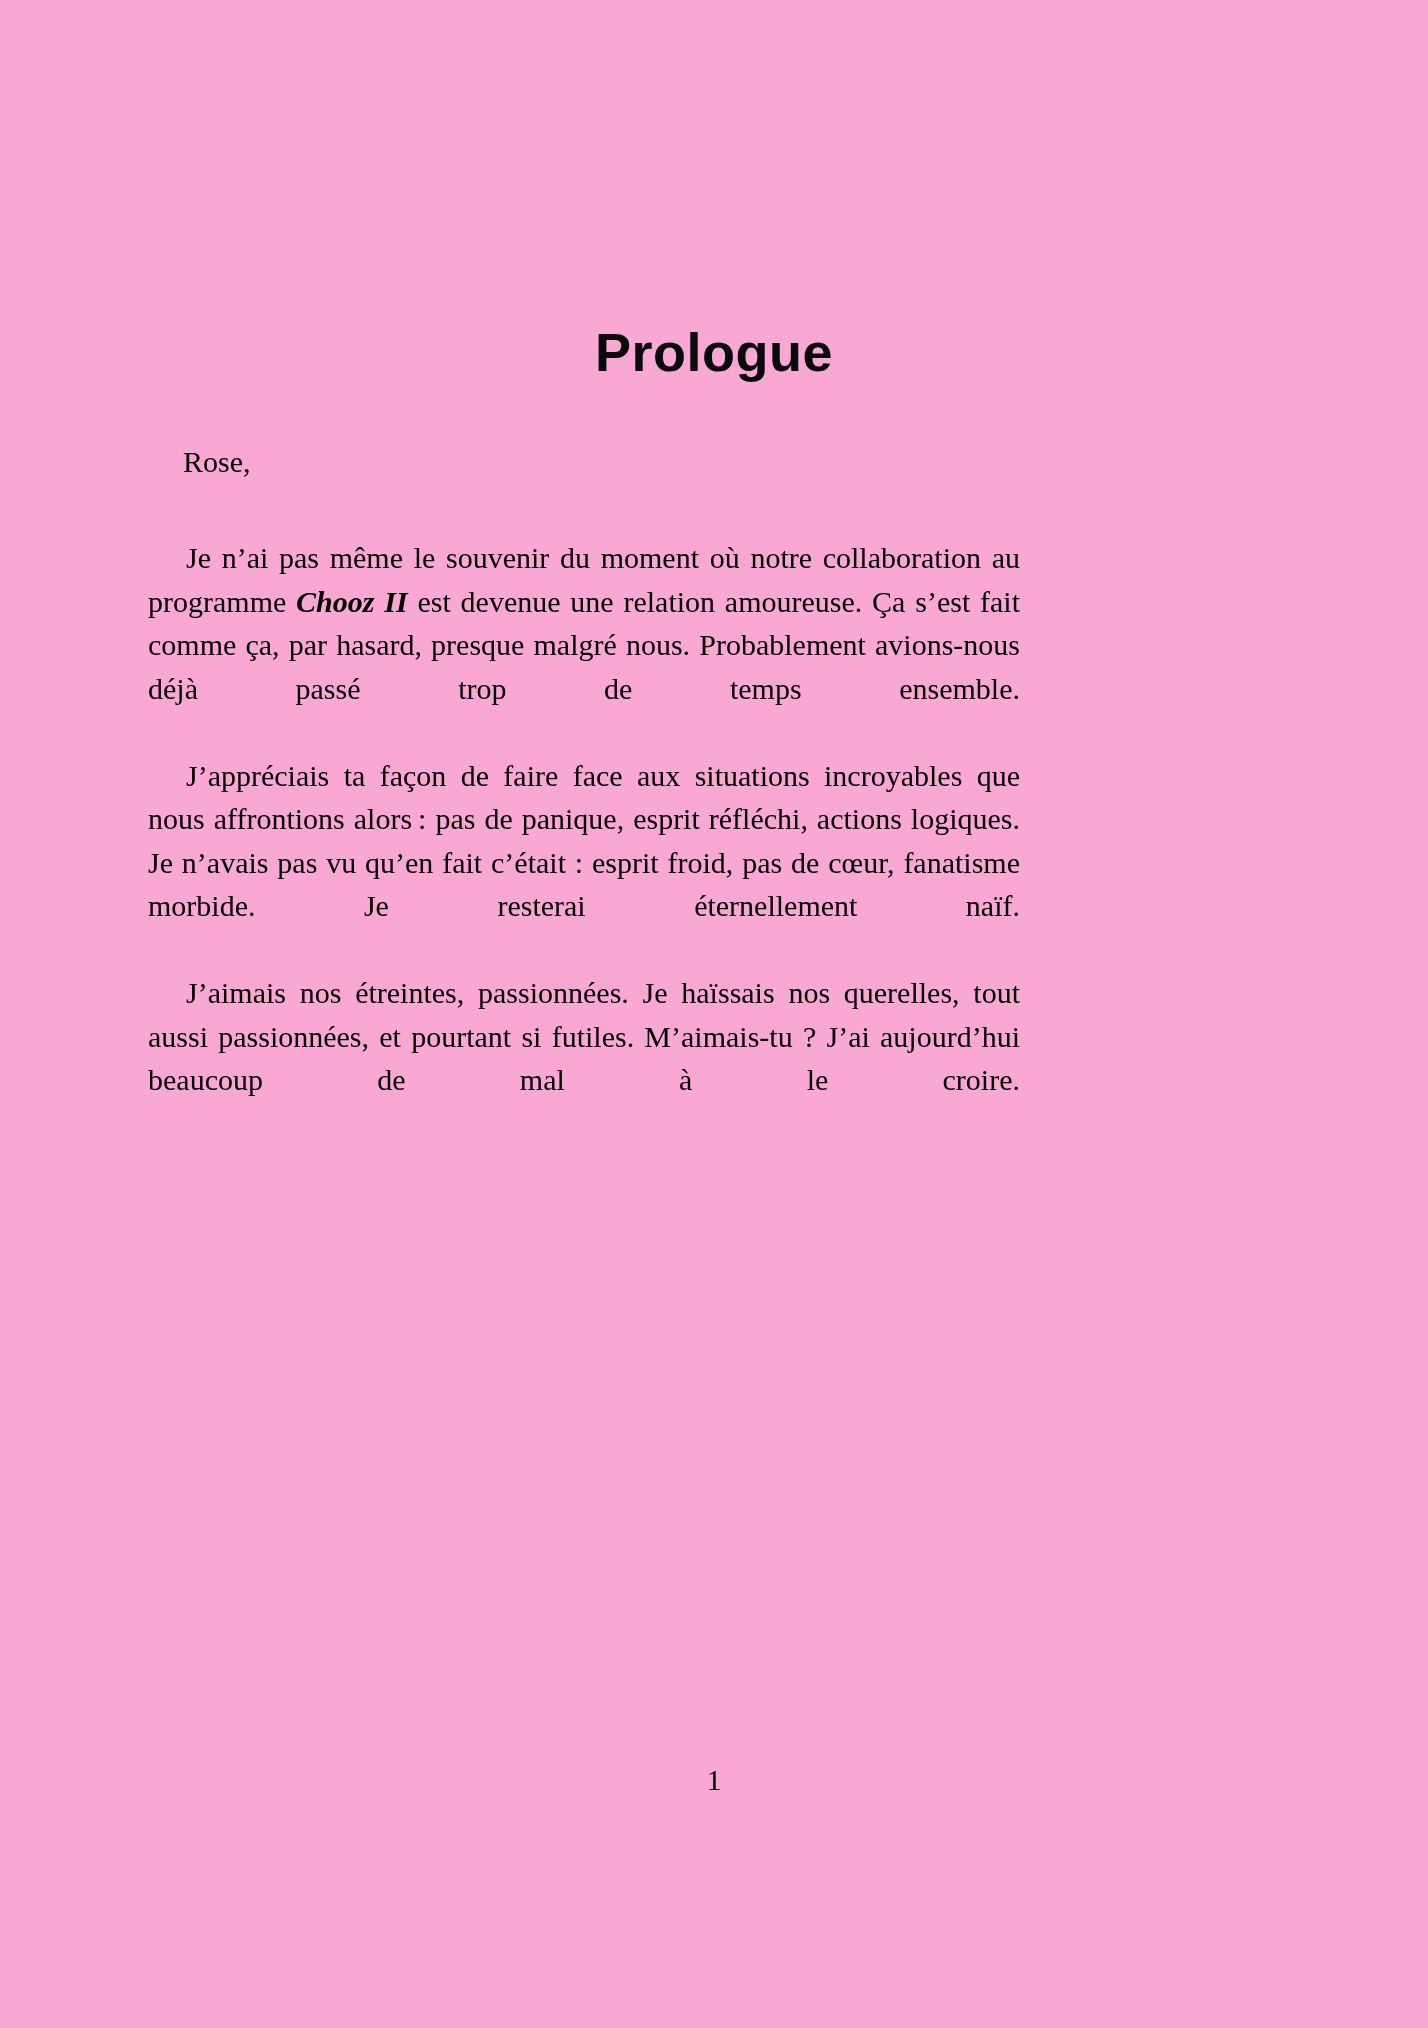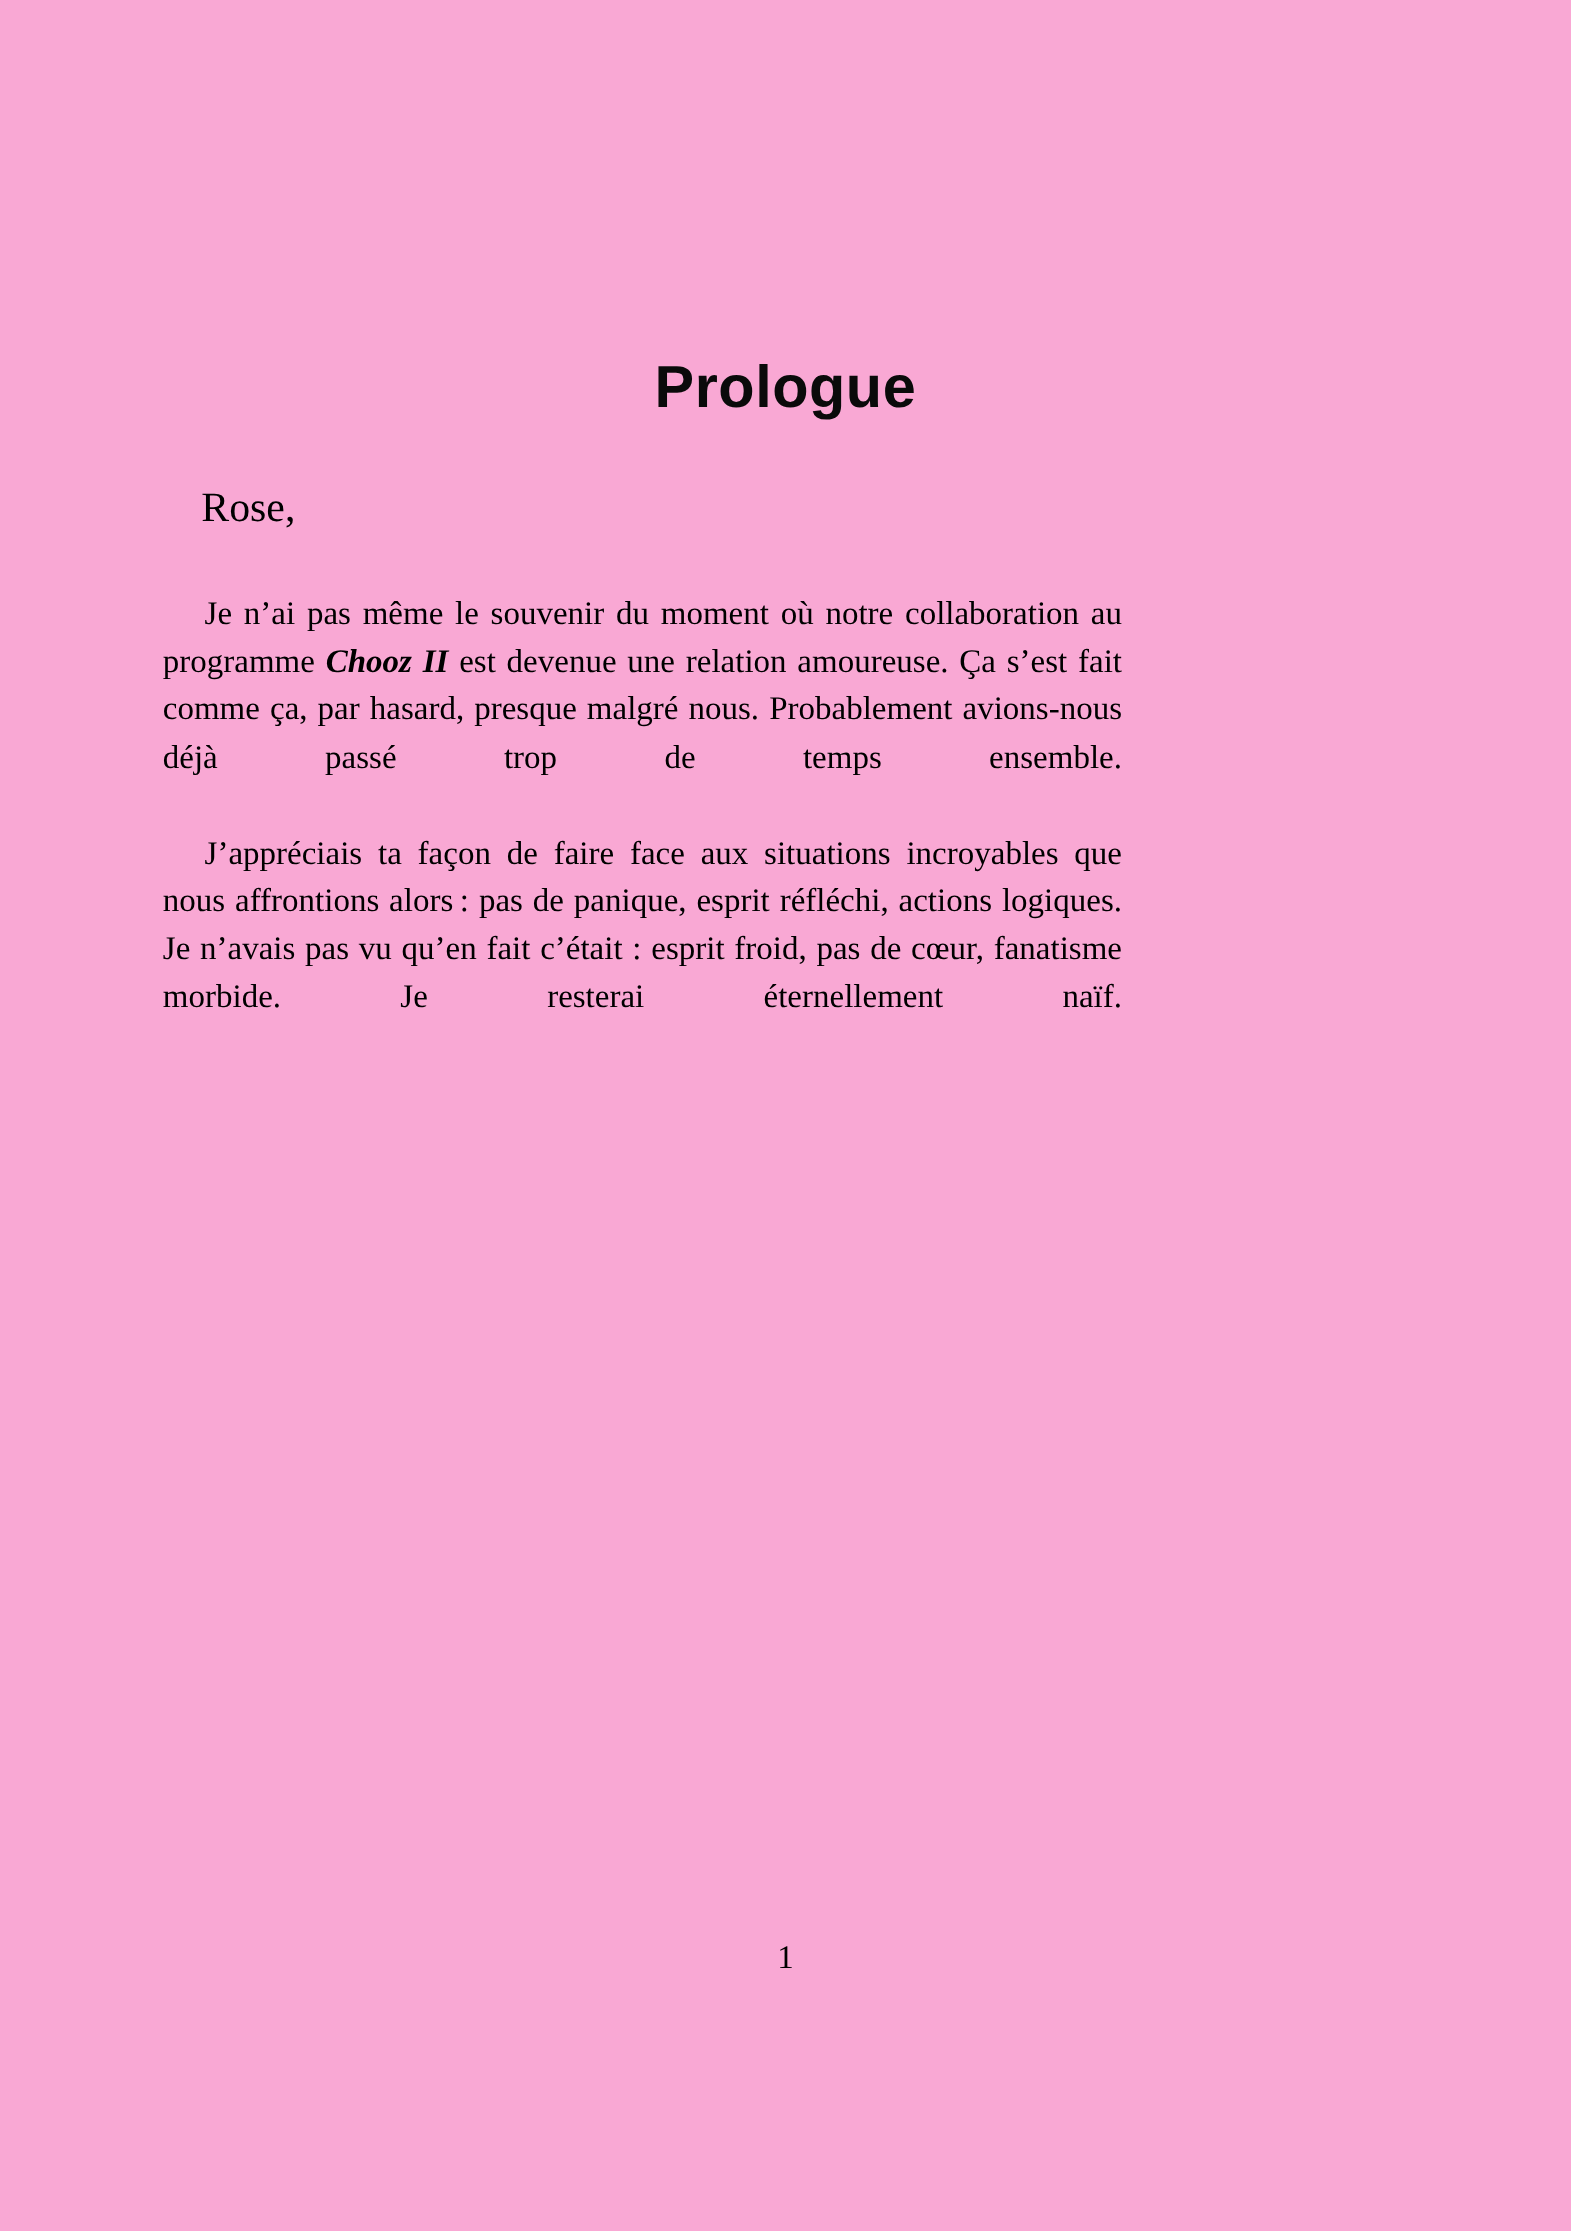--- a/index.html
+++ b/index.html
@@ -39,21 +39,21 @@
 
   
   .text-column {
     position: absolute;
     top: 440px;
     left: 148px;
     width: 872px;
   }
 
   .salutation {
-    font-size: 38px;
+    font-size: 30px;
     line-height: 44px;
     margin: 0 0 52px 0;
     padding-left: 35px;
     text-align: left;
   }
 
   p.para {
     font-size: 30px;
     line-height: 43.5px;
     margin: 0 0 0 0;
@@ -95,19 +95,20 @@
 
   <div class="text-column">
 
     <p class="salutation">Rose,</p>
 
 
     <p class="para"><span>Je n’ai pas même le souvenir du moment où notre collaboration au programme </span><span class="it">Chooz II</span><span> est devenue une relation amoureuse. Ça s’est fait comme ça, par hasard, presque malgré nous. Probablement avions-nous déjà passé trop de temps ensemble.</span></p>
 
     <p class="para">J’appréciais ta façon de faire face aux situations incroyables que nous affrontions alors : pas de panique, esprit réfléchi, actions logiques. Je n’avais pas vu qu’en fait c’était : esprit froid, pas de cœur, fanatisme morbide. Je resterai éternellement naïf.</p>
 
+    <p class="para">J’aimais nos étreintes, passionnées. Je haïssais nos querelles, tout aussi passionnées, et pourtant si futiles. M’aimais-tu ? J’ai aujourd’hui beaucoup de mal à le croire.</p>
 
 
   </div>
 
   <div class="folio">1</div>
 
 </div>
 
 </body></html>

